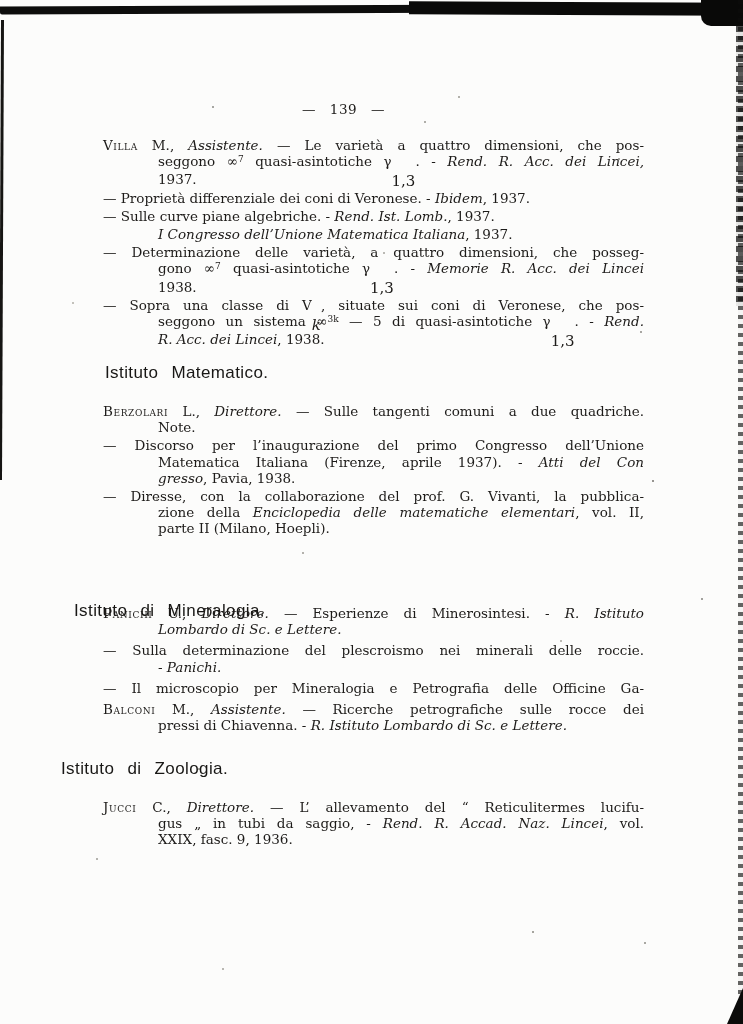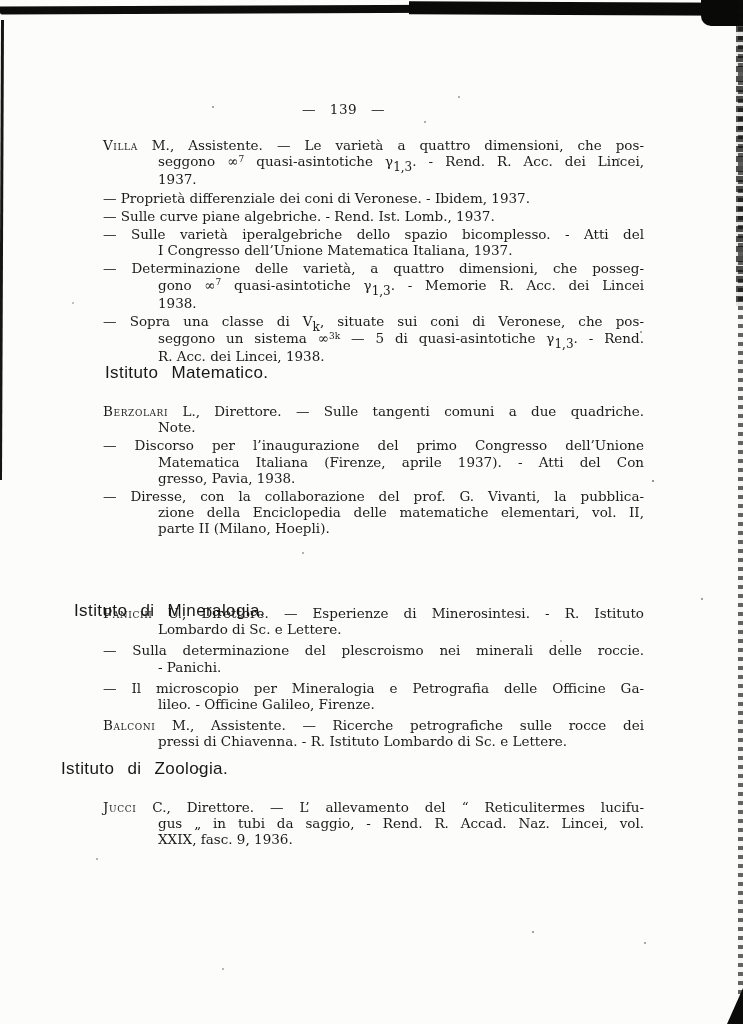--- a/index.html
+++ b/index.html
@@ -54,24 +54,24 @@
   .sec2 .entries { top:605px; }
   .sec3 .heading { top:761px; transform:translateX(-42px); }
   .sec3 .entries { top:799px; }
 
   .entry + .entry { margin-top:2px; }
   .sec2 .entry + .entry, .sec3 .entry + .entry { margin-top:5px; }
 
   .line { min-height:16.2px; }
   .line.ind { padding-left:55px; }
   .line.fill { text-align:justify; text-align-last:justify; text-justify:inter-word; }
-  .it { }
+  .it { font-style:italic; }
   .sc { font-variant:small-caps; letter-spacing:.6px; }
   .sup { font-size:9px; vertical-align:baseline; position:relative; top:-4.5px; }
-  .sub { font-size:12px; vertical-align:baseline; position:relative; top:5px;margin-top:36px; }
+  .sub { font-size:15px; vertical-align:baseline; position:relative; top:20px;margin-top:36px; }
 </style>
 </head>
 <body>
 
 <div class="page">
   <div class="te1"></div>
   <div class="te2"></div>
   <div class="te3"></div>
   <div class="left-line"></div>
   <div class="right-strip"></div>
@@ -89,21 +89,20 @@
             <div class="line ind fill"><span>seggono ∞</span><span class="sup">7</span><span> quasi-asintotiche γ</span><span class="sub">1,3</span><span>. - </span><span class="it">Rend. R. Acc. dei Lincei,</span></div>
             <div class="line ind"><span>1937.</span></div>
           </div>
           <div class="entry">
             <div class="line"><span>— Proprietà differenziale dei coni di Veronese. - </span><span class="it">Ibidem</span><span>, 1937.</span></div>
           </div>
           <div class="entry">
             <div class="line"><span>— Sulle curve piane algebriche. - </span><span class="it">Rend. Ist. Lomb.</span><span>, 1937.</span></div>
           </div>
           <div class="entry">
-            <div class="line fill"><span>— Sulle varietà iperalgebriche dello spazio bicomplesso. - </span><span class="it">Atti del</span></div>
             <div class="line ind"><span class="it">I Congresso dell’Unione Matematica Italiana</span><span>, 1937.</span></div>
           </div>
           <div class="entry">
             <div class="line fill"><span>— Determinazione delle varietà, a quattro dimensioni, che posseg-</span></div>
             <div class="line ind fill"><span>gono ∞</span><span class="sup">7</span><span> quasi-asintotiche γ</span><span class="sub">1,3</span><span>. - </span><span class="it">Memorie R. Acc. dei Lincei</span></div>
             <div class="line ind"><span>1938.</span></div>
           </div>
           <div class="entry">
             <div class="line fill"><span>— Sopra una classe di V</span><span class="sub it">k</span><span>, situate sui coni di Veronese, che pos-</span></div>
             <div class="line ind fill"><span>seggono un sistema ∞</span><span class="sup">3k</span><span> — 5 di quasi-asintotiche γ</span><span class="sub">1,3</span><span>. - </span><span class="it">Rend.</span></div>
@@ -138,21 +137,20 @@
           <div class="entry">
             <div class="line fill"><span class="sc">Panichi</span><span> U., </span><span class="it">Direttore.</span><span> — Esperienze di Minerosintesi. - </span><span class="it">R. Istituto</span></div>
             <div class="line ind"><span class="it">Lombardo di Sc. e Lettere.</span></div>
           </div>
           <div class="entry">
             <div class="line fill"><span>— Sulla determinazione del plescroismo nei minerali delle roccie.</span></div>
             <div class="line ind"><span>- </span><span class="it">Panichi.</span></div>
           </div>
           <div class="entry">
             <div class="line fill"><span>— Il microscopio per Mineralogia e Petrografia delle Officine Ga-</span></div>
-            <div class="line ind"><span>lileo. - </span><span class="it">Officine Galileo</span><span>, Firenze.</span></div>
           </div>
           <div class="entry">
             <div class="line fill"><span class="sc">Balconi</span><span> M., </span><span class="it">Assistente.</span><span> — Ricerche petrografiche sulle rocce dei</span></div>
             <div class="line ind"><span>pressi di Chiavenna. - </span><span class="it">R. Istituto Lombardo di Sc. e Lettere.</span></div>
           </div>
         </div>
     </section>
 
     <section class="sec sec3">
       <h2 class="heading">Istituto di Zoologia.</h2>

